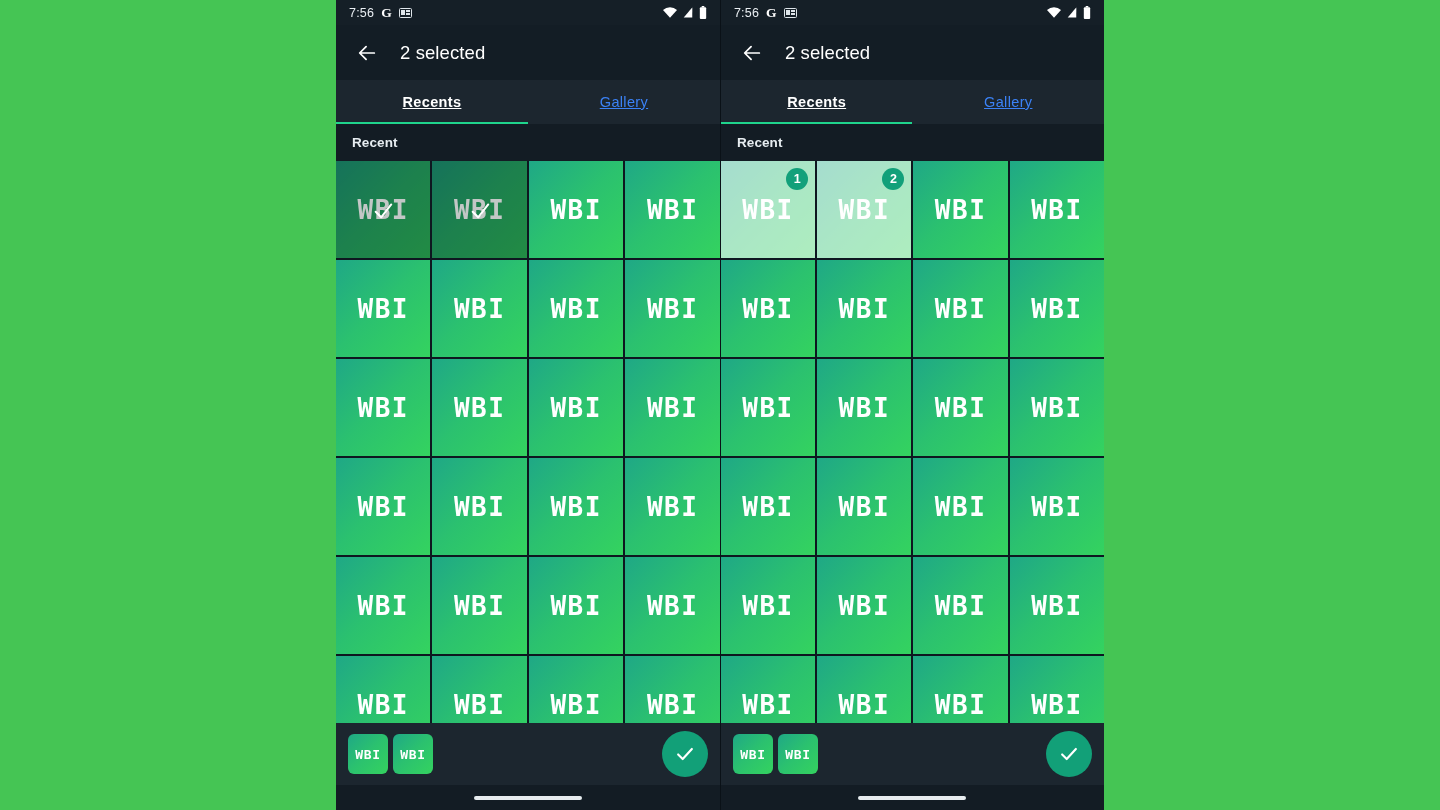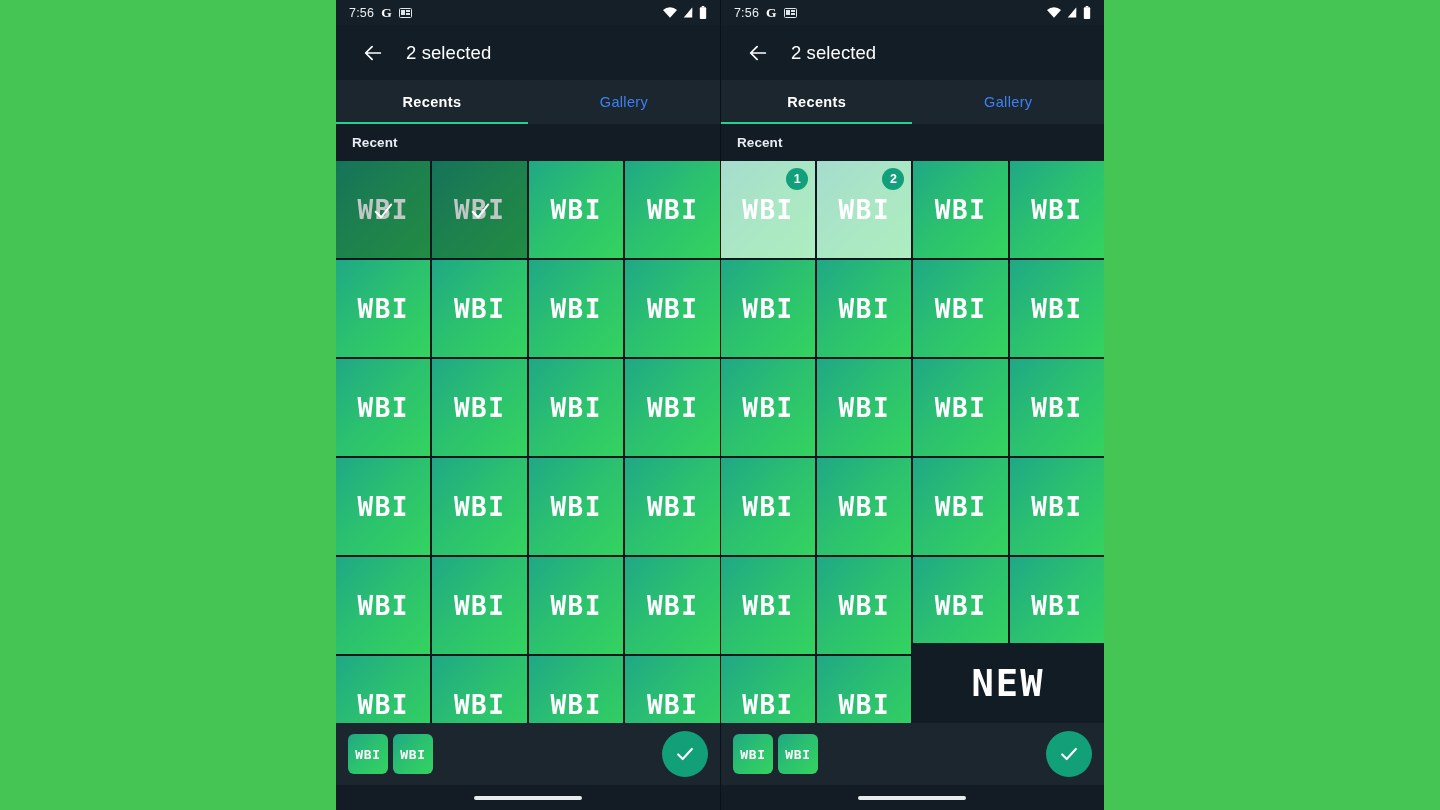--- a/index.html
+++ b/index.html
@@ -57,40 +57,41 @@
   .sb-right { margin-left:auto; display:flex; align-items:center; gap:5px; }
   .ic-wifi { width:14px; height:11px; }
   .ic-sig  { width:12px; height:11px; }
   .ic-bat  { width:8px; height:13px; }
 
   
   .appbar {
     height:55px; flex:0 0 55px;
     background:#131d25;
     display:flex; align-items:center;
-    padding:0 26px;
+    padding:0 20px;
     gap:22px;
   }
   .back-arrow { width:22px; height:22px; flex:0 0 22px; cursor:pointer; }
   .appbar-title {
     color:#ffffff; font-size:18.5px; font-weight:500;
     letter-spacing:.1px;
   }
 
   
   .tabs {
     height:44px; flex:0 0 44px;
     background:#1c262f;
     display:flex;
     position:relative;
   }
   .tab {
     flex:1; display:flex; align-items:center; justify-content:center;
     font-size:14.5px; font-weight:600; letter-spacing:.35px;
     cursor:pointer;
+    text-decoration:underline;
   }
   .tab.active { color:#ffffff; }
   .tab.inactive { color:#3b82f6; font-weight:500; }
   .tab-indicator {
     position:absolute; bottom:0; left:0;
     width:50%; height:2.5px; background:#1fd48c;
   }
 
   
   .section-header {
@@ -460,21 +461,20 @@
           <div class="tile">
             <span class="wbi">WBI</span>
           </div>
           <div class="tile">
             <span class="wbi">WBI</span>
           </div>
           <div class="tile">
             <span class="wbi">WBI</span>
           </div>
         </div>
-      <div class="annot new" style="left: auto; right: 0px;">NEW</div>
     </div>
 
     <div class="bottombar">
       <div class="mini-strip">
           <div class="mini">
             <span>WBI</span>
           </div>
           <div class="mini">
             <span>WBI</span>
           </div>

